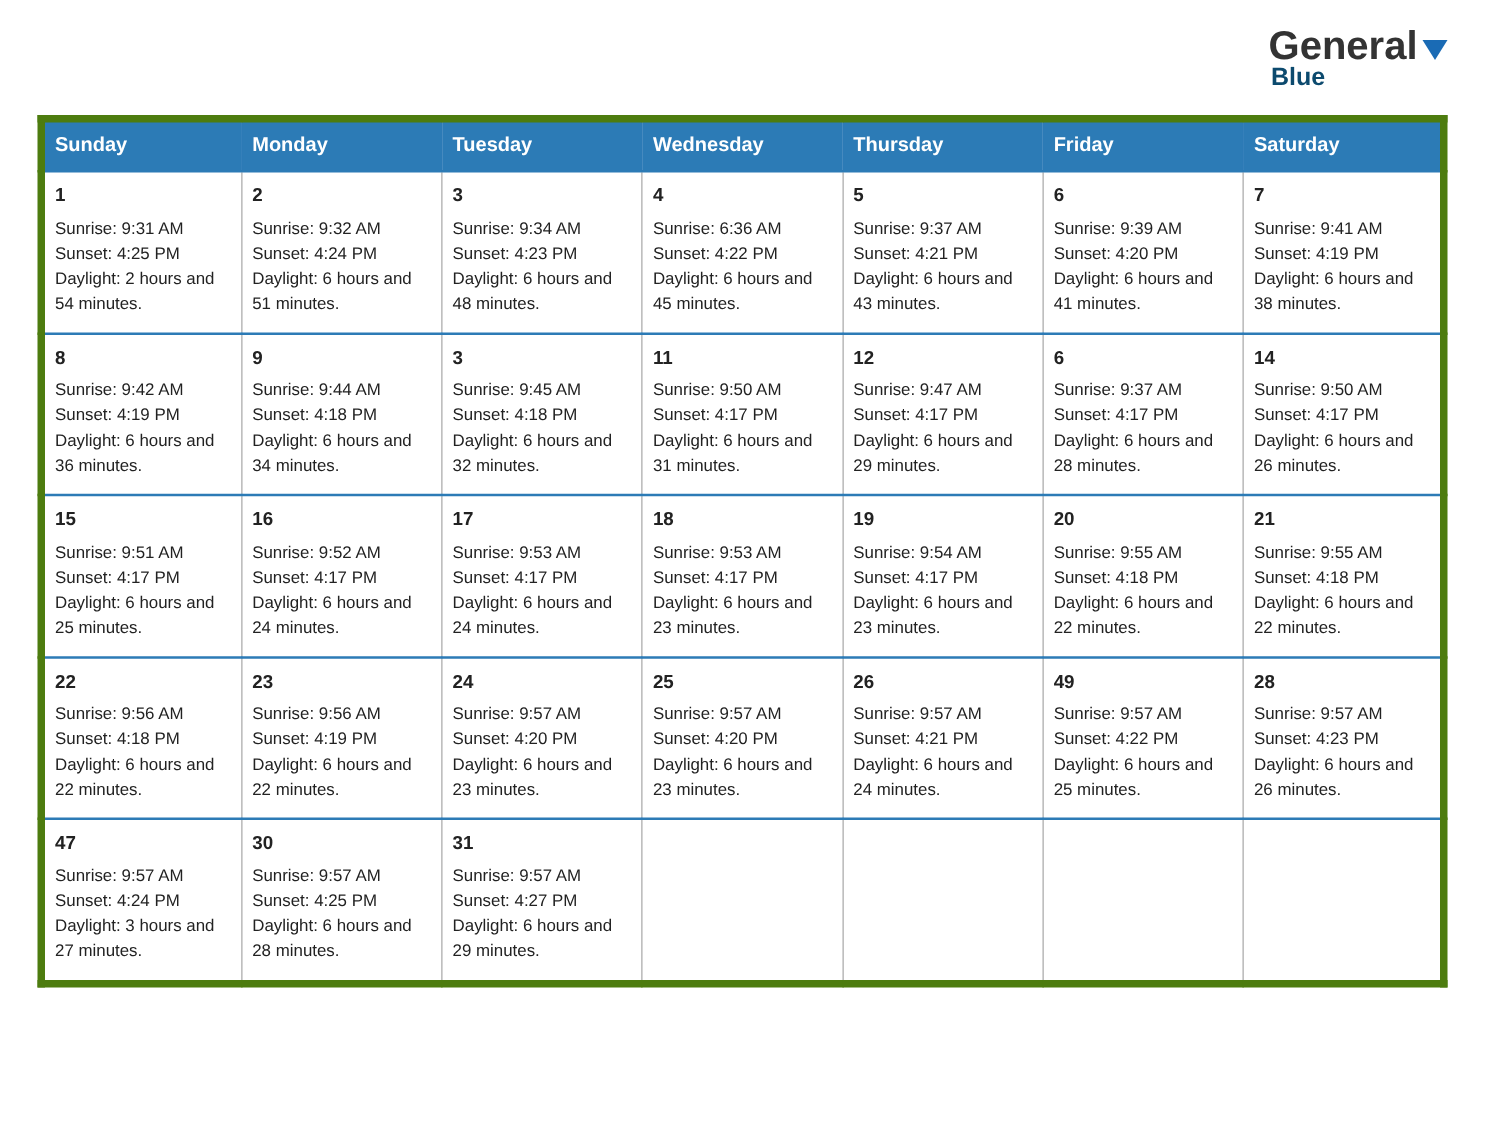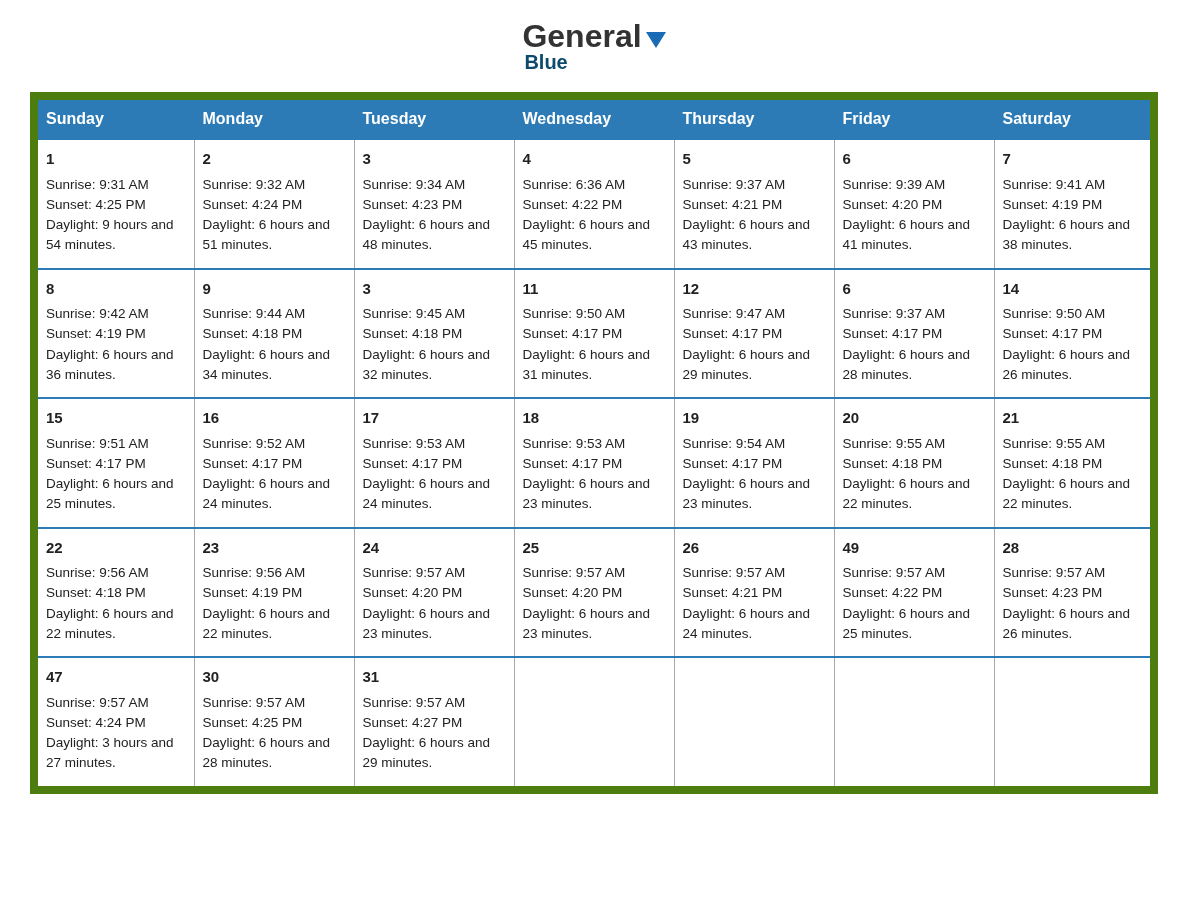--- a/index.html
+++ b/index.html
@@ -5,21 +5,21 @@
     * { box-sizing: border-box; margin: 0; padding: 0; }
     body {
       font-family: Arial, sans-serif;
       background: #fff;
       width: 1188px;
       min-height: 918px;
       padding: 20px 30px;
     }
     .header {
       display: flex;
-      justify-content: center;
+      justify-content: flex-end;
       align-items: flex-start;
       margin-bottom: 20px;
     }
     .logo {
       display: flex;
       flex-direction: column;
       align-items: flex-start;
       font-size: 28px;
       font-weight: bold;
       line-height: 1;
@@ -34,21 +34,21 @@
       line-height: 1.1;
     }
     .title-block h2 {
       font-size: 22px;
       font-weight: normal;
       color: #444;
     }
     .calendar {
       width: 100%;
       border-collapse: collapse;
-      border: 8px solid #4d7c0f;
+      border: 6px solid #4d7c0f;
     }
     .calendar thead tr th {
       background-color: #2c7bb6;
       color: #fff;
       font-size: 16px;
       font-weight: bold;
       padding: 10px 8px;
       text-align: left;
       border: 1px solid #2c7bb6;
     }
@@ -102,21 +102,21 @@
         <th>Friday</th>
         <th>Saturday</th>
       </tr>
   </thead>
   <tbody id="calendar-body">
   <tr>
         <td>
           <span class="day-num">1</span>
           <span>Sunrise: 9:31 AM</span><br>
           <span>Sunset: 4:25 PM</span><br>
-          <span>Daylight: 9 hours and 54 minutes.</span>
+          <span>Daylight: 2 hours and 54 minutes.</span>
         </td>
         <td>
           <span class="day-num">2</span>
           <span>Sunrise: 9:32 AM</span><br>
           <span>Sunset: 4:24 PM</span><br>
           <span>Daylight: 6 hours and 51 minutes.</span>
         </td>
         <td>
           <span class="day-num">3</span>
           <span>Sunrise: 9:34 AM</span><br>

